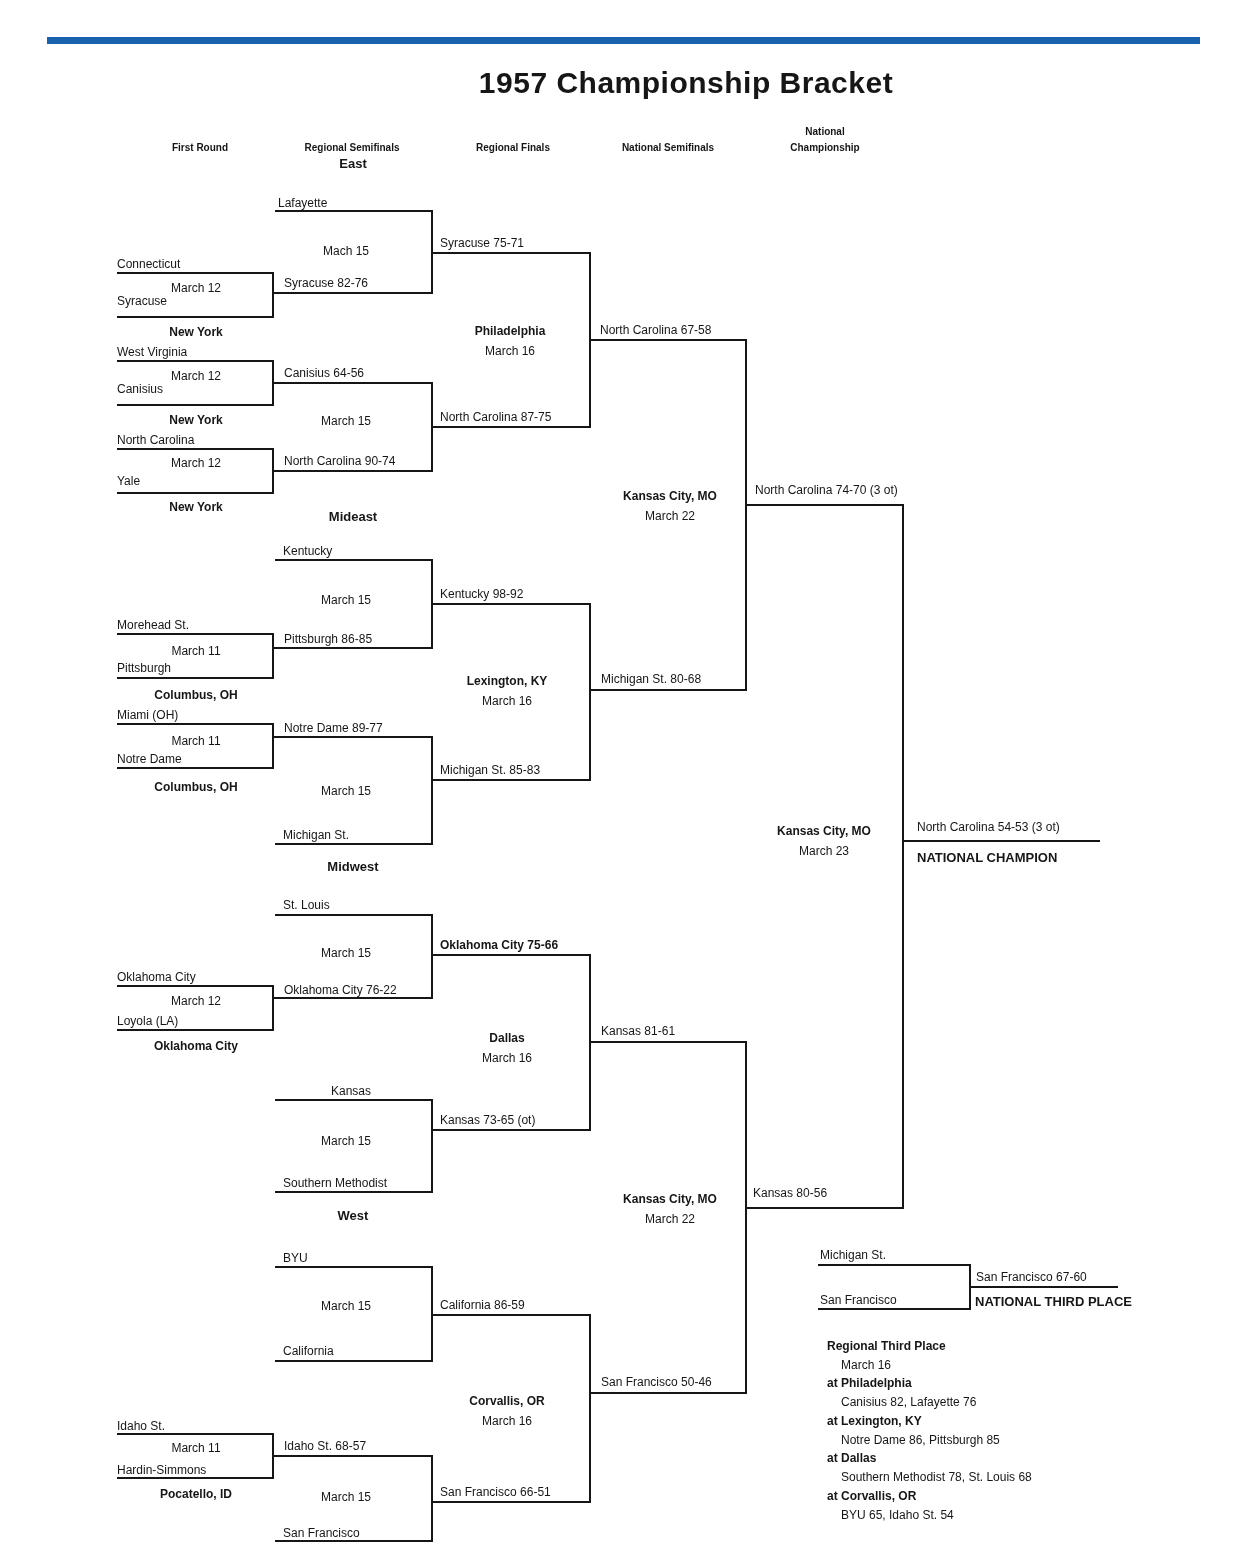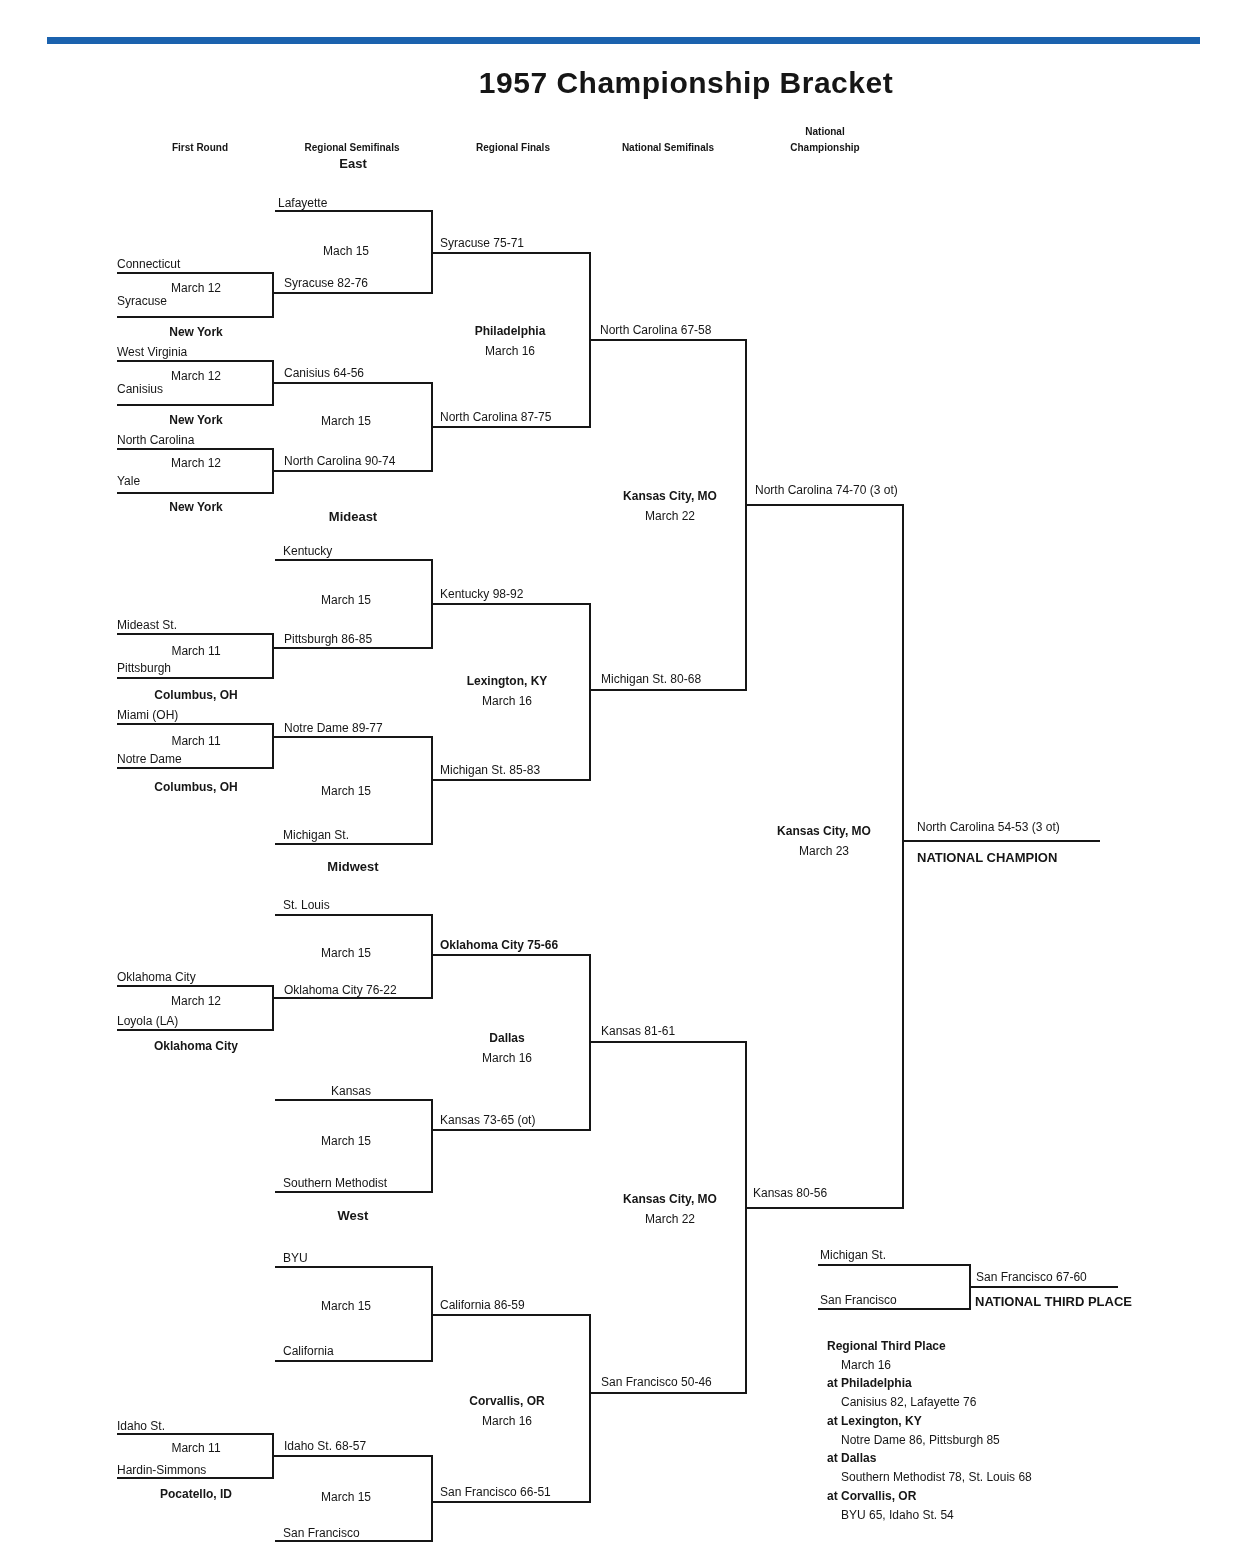--- a/index.html
+++ b/index.html
@@ -93,21 +93,21 @@
   <div class="hl" style="left:273px;top:736px;width:159px;"></div>
   <div class="hl" style="left:275px;top:843px;width:157px;"></div>
   <div class="vl" style="left:431px;top:736px;height:109px;"></div>
   <div class="hl" style="left:432px;top:779px;width:158px;"></div>
   <div class="vl" style="left:589px;top:603px;height:178px;"></div>
   <div class="hl" style="left:590px;top:689px;width:156px;"></div>
 
   <div class="t" style="left:283px;top:545px;">Kentucky</div>
   <div class="t c" style="left:346px;top:594px;">March 15</div>
   <div class="t" style="left:284px;top:633px;">Pittsburgh 86-85</div>
-  <div class="t" style="left:117px;top:619px;">Mideast St.</div>
+  <div class="t" style="left:117px;top:619px;">Morehead St.</div>
   <div class="t c" style="left:196px;top:645px;">March 11</div>
   <div class="t" style="left:117px;top:662px;">Pittsburgh</div>
   <div class="t b c" style="left:196px;top:689px;">Columbus, OH</div>
   <div class="t" style="left:440px;top:588px;">Kentucky 98-92</div>
   <div class="t" style="left:117px;top:709px;">Miami (OH)</div>
   <div class="t c" style="left:196px;top:735px;">March 11</div>
   <div class="t" style="left:117px;top:753px;">Notre Dame</div>
   <div class="t b c" style="left:196px;top:781px;">Columbus, OH</div>
   <div class="t" style="left:284px;top:722px;">Notre Dame 89-77</div>
   <div class="t c" style="left:346px;top:785px;">March 15</div>

